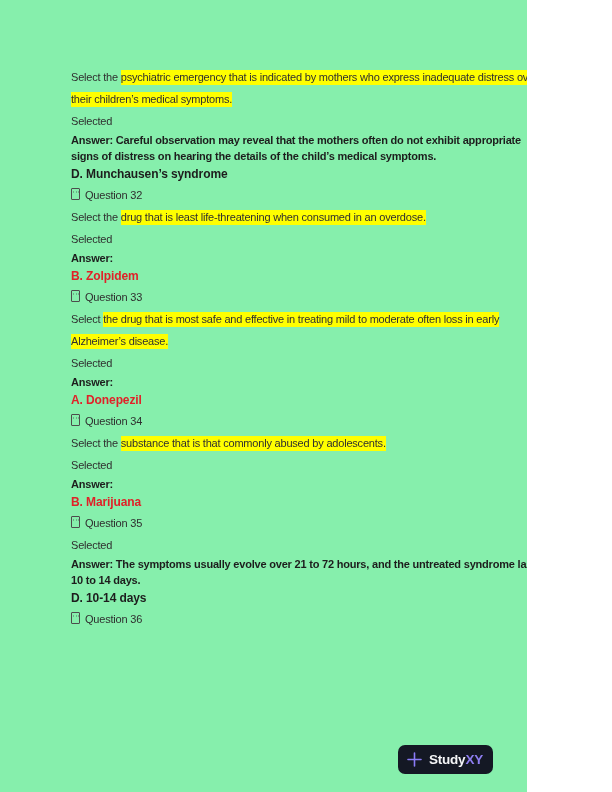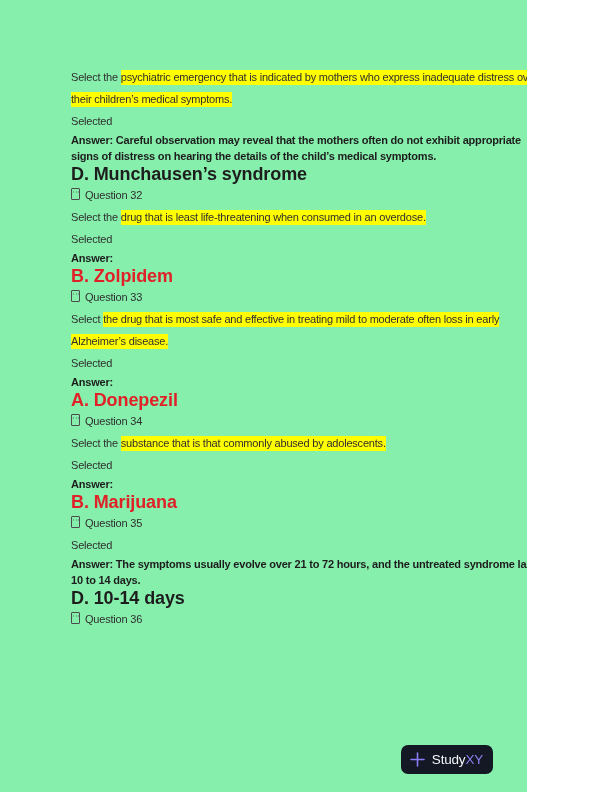--- a/index.html
+++ b/index.html
@@ -23,21 +23,21 @@
   }
   .content p, .content h2 { margin: 0; padding: 0; }
   .line { line-height: 22px; }
   .answer {
     font-weight: bold;
     color: var(--bold_text, #1d1d1d);
     line-height: 16px;
     margin: 3px 0 3px 0;
   }
   .option {
-    font-size: 18px;
+    font-size: 12px;
     font-weight: bold;
     color: var(--bold_text, #1d1d1d);
     line-height: 20px;
     margin: 4px 0 4px 0;
     letter-spacing: -0.1px;
   }
   .option.red { color: var(--answer_red, #e02128); }
   .hl {
     background: var(--highlight, #ffff00);
     color: inherit;
@@ -64,21 +64,21 @@
     height: 29px;
     background: var(--logo_bg, #141824);
     border-radius: 7px;
     display: flex;
     align-items: center;
     padding: 0 10px 0 9px;
   }
   .logo .plus { display: block; margin-right: 7px; }
   .logo .brand {
     color: var(--logo_text, #f4f5f7);
-    font-weight: normal;
+    font-weight: bold;
     font-size: 13.5px;
     letter-spacing: -0.2px;
     line-height: 1;
   }
   .logo .brand .xy { color: var(--logo_accent, #8d7df0); }
 </style>
 </head>
 <body>
 
 <div class="page">

